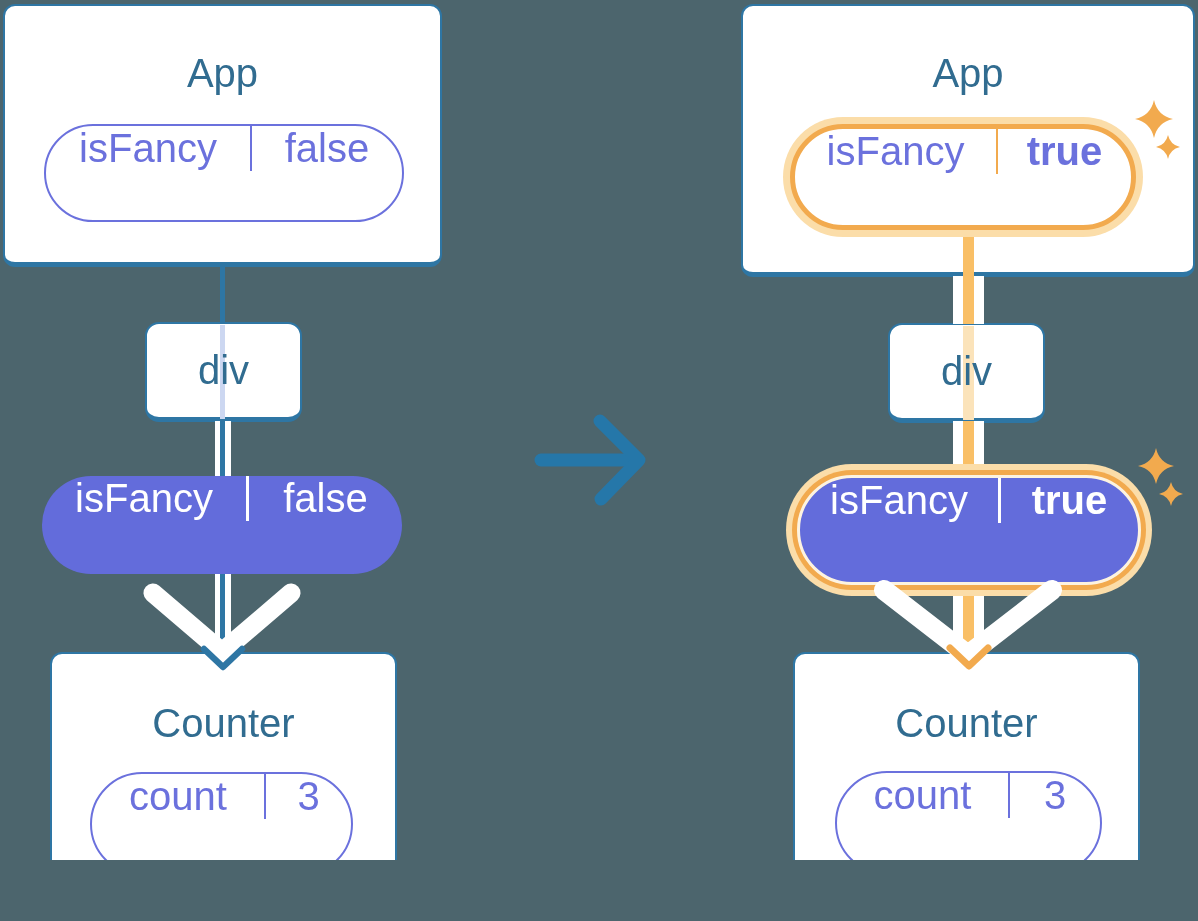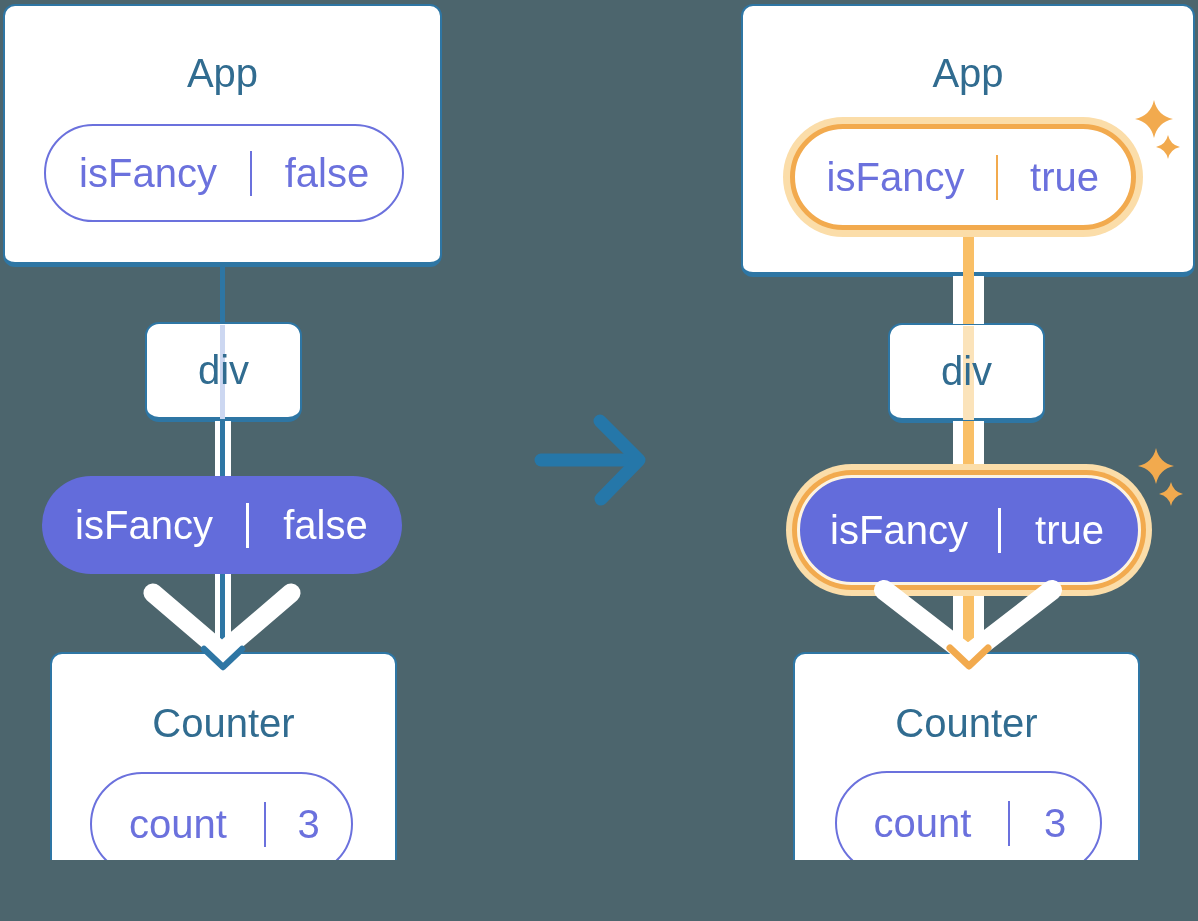--- a/index.html
+++ b/index.html
@@ -39,21 +39,21 @@
     z-index:1;
   }
   .title{
     display:flex;align-items:center;justify-content:center;
     color:var(--c-heading-teal);
     font-size:40px;font-weight:500;
     z-index:3;
   }
   .vline{z-index:2;}
   .pill{
-    display:flex;align-items:center;
+    display:flex;align-items:flex-start;
     border-radius:999px;
     z-index:3;
   }
   .pill .cell{
     display:flex;align-items:center;justify-content:center;
     font-size:40px;
   }
   .pill .cell.val{flex:1;}
   .outline-pill{
     background:var(--c-white);
@@ -70,21 +70,21 @@
   .orange-pill .cell.key{border-right:2px solid var(--c-orange);}
   .solid-pill{
     background:var(--c-purple-fill);
     color:var(--c-white);
   }
   .solid-pill .cell.key{border-right:3px solid var(--c-white);}
   .solid-pill.hl{
     border:3px solid var(--c-cream);
     box-shadow:0 0 0 5px var(--c-orange),0 0 0 11px var(--c-orange-glow);
   }
-  .bold{font-weight:400;}
+  .bold{font-weight:700;}
   .overlay{position:absolute;left:0;top:0;z-index:5;pointer-events:none;}
 </style>
 </head>
 <body>
 
 <div class="stage">
 
   <div class="abs card" style="left:3px;top:4px;width:439px;height:263px;"></div>
   <div class="abs title" style="left:3px;top:47px;width:439px;height:52px;">App</div>
   <div class="abs pill outline-pill" style="left:44px;top:124px;width:360px;height:98px;">

